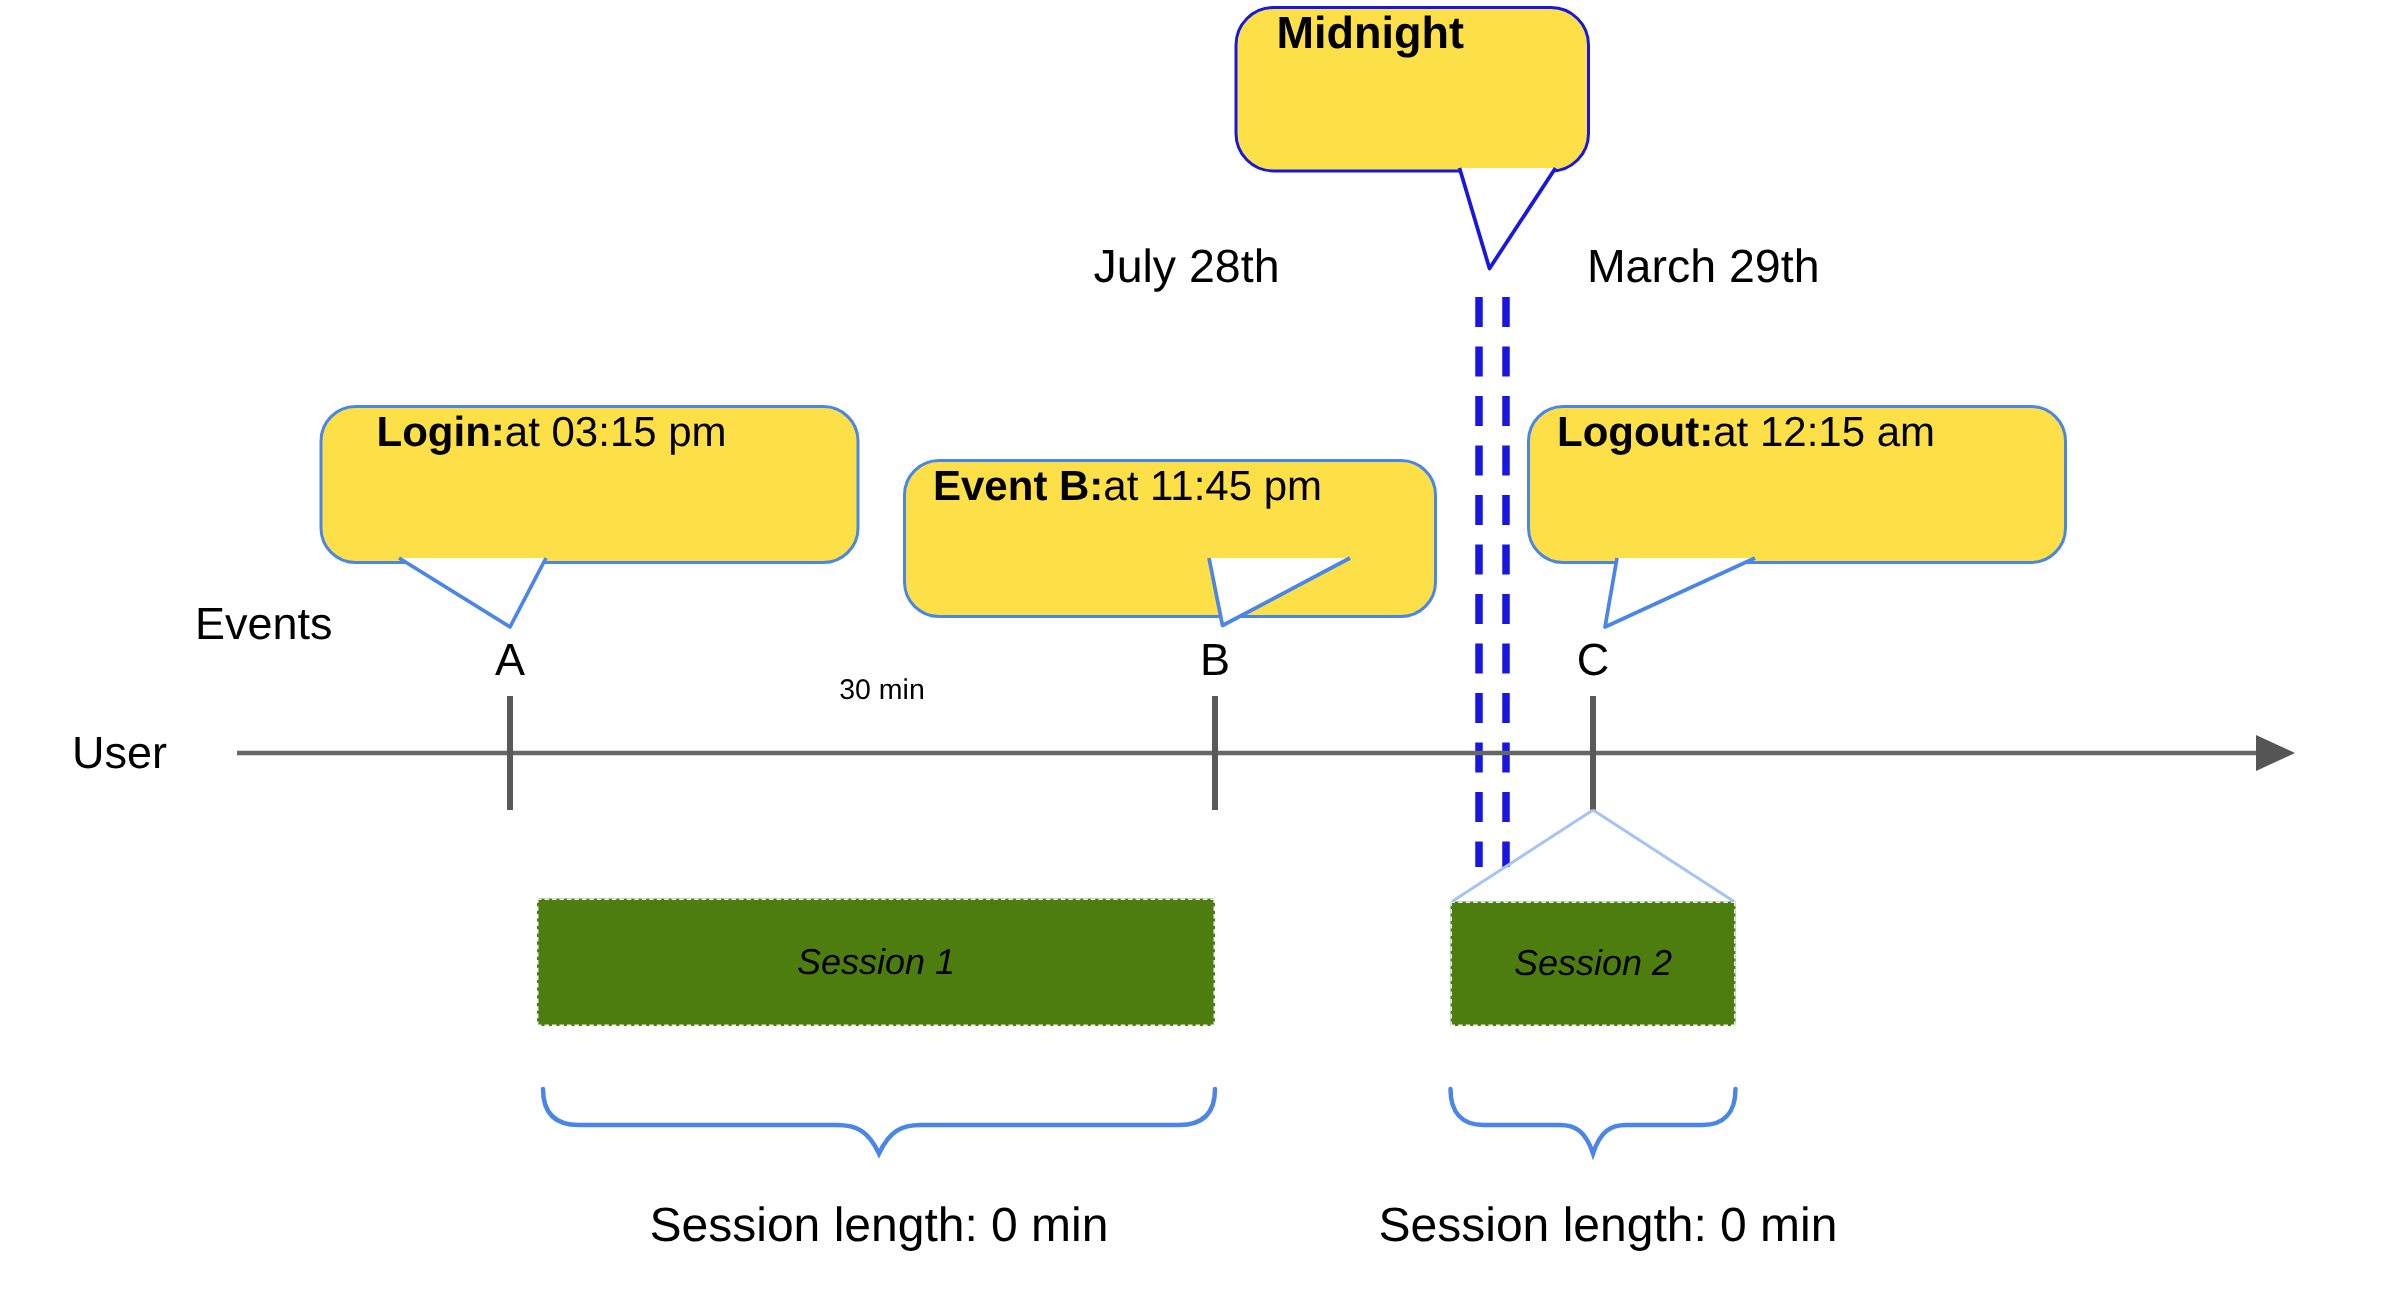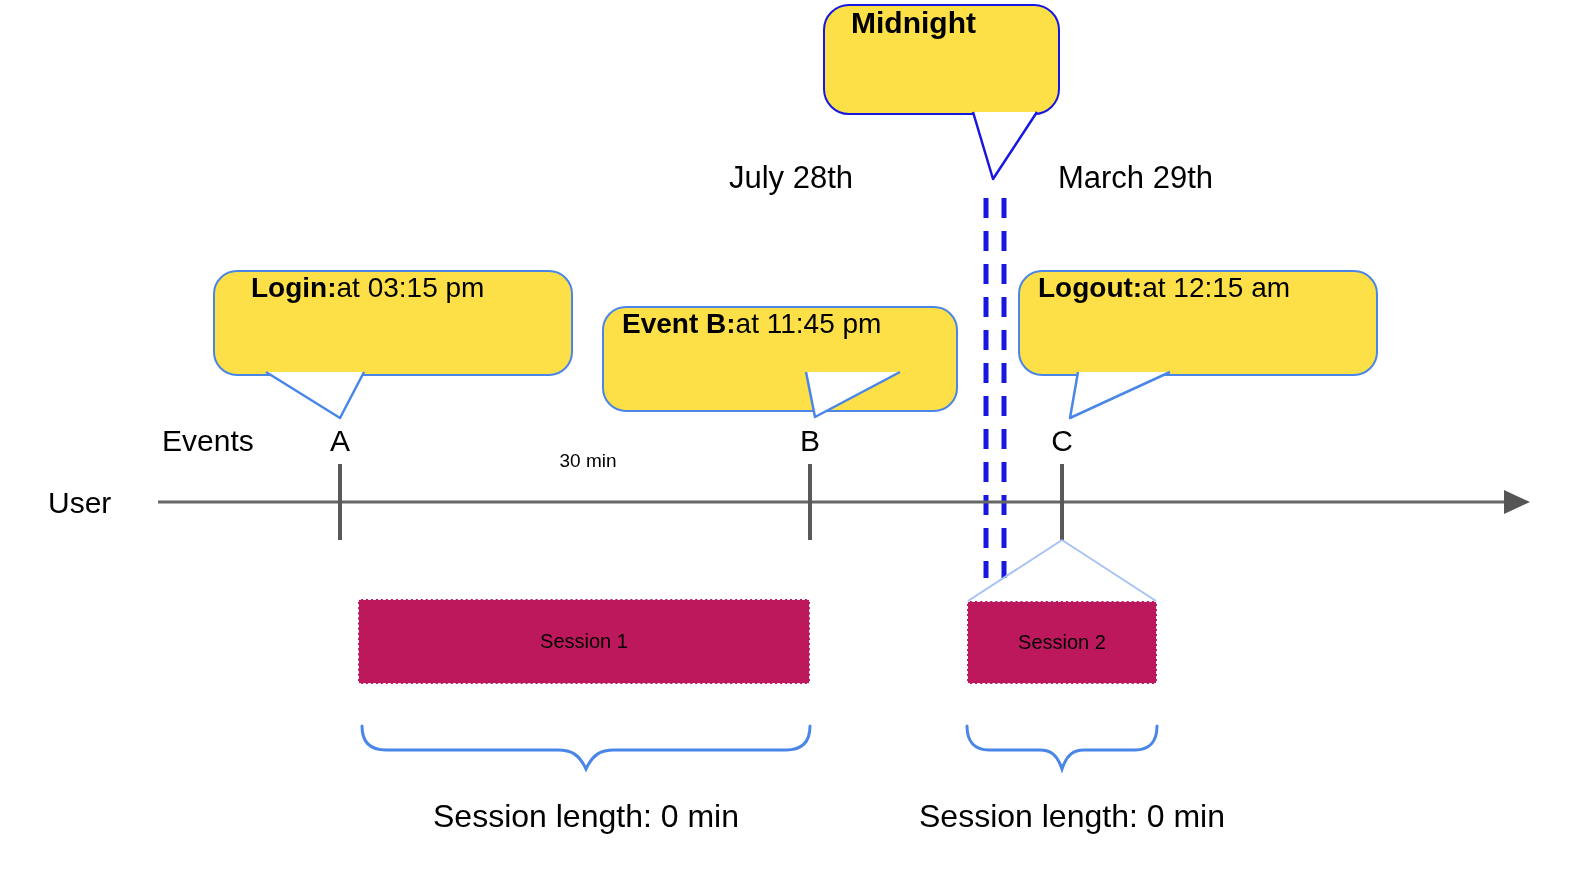--- a/index.html
+++ b/index.html
@@ -39,27 +39,28 @@
   .date-lbl { font-size: 31px; width: 170px; text-align: right; }
   .ev-lbl { font-size: 30px; width: 60px; text-align: center; }
   .events-lbl { font-size: 30px; }
   .user-lbl { font-size: 30px; }
   .interval-lbl { font-size: 19px; width: 120px; text-align: center; }
   .sesslen-lbl { font-size: 32px; width: 400px; text-align: center; }
 
   
   .session-box {
     position: absolute;
-    background: #be185d;
+    background: #4d7c0f;
     border: 1px dashed #eef3fd;
     display: flex;
     align-items: center;
     justify-content: center;
-    font-size: 20px;
+    font-size: 24px;
     z-index: 1;
+    font-style: italic;
   }
 
   
   svg.overlay {
     position: absolute;
     left: 0; top: 0;
     width: 1596px; height: 870px;
     z-index: 2;
     pointer-events: none;
   }
@@ -84,21 +85,21 @@
   <div class="bubble" style="left:602px; top:270px; width:356px; height:106px; padding-left:18px;margin-top:36px;">
     <span class="bold">Event B:</span>
       <span> at 11:45 pm</span>
   </div>
 
   <div class="bubble" style="left:1018px; top:270px; width:360px; height:106px; padding-left:18px;">
     <span class="bold">Logout:</span>
       <span> at 12:15 am</span>
   </div>
 
-  <div class="lbl events-lbl" style="left:130px; top:424px;margin-left:32px;">Events</div>
+  <div class="lbl events-lbl" style="left:130px; top:400px;">Events</div>
   <div class="lbl ev-lbl" style="left:310px; top:424px;">A</div>
   <div class="lbl ev-lbl" style="left:780px; top:424px;">B</div>
   <div class="lbl ev-lbl" style="left:1032px; top:424px;">C</div>
 
   <div class="lbl interval-lbl" style="left:528px; top:450px;">30 min</div>
 
   <div class="lbl user-lbl" style="left:48px; top:486px;">User</div>
 
   <div class="session-box" style="left:358px; top:599px; width:452px; height:85px;">
     <span>Session 1</span>

